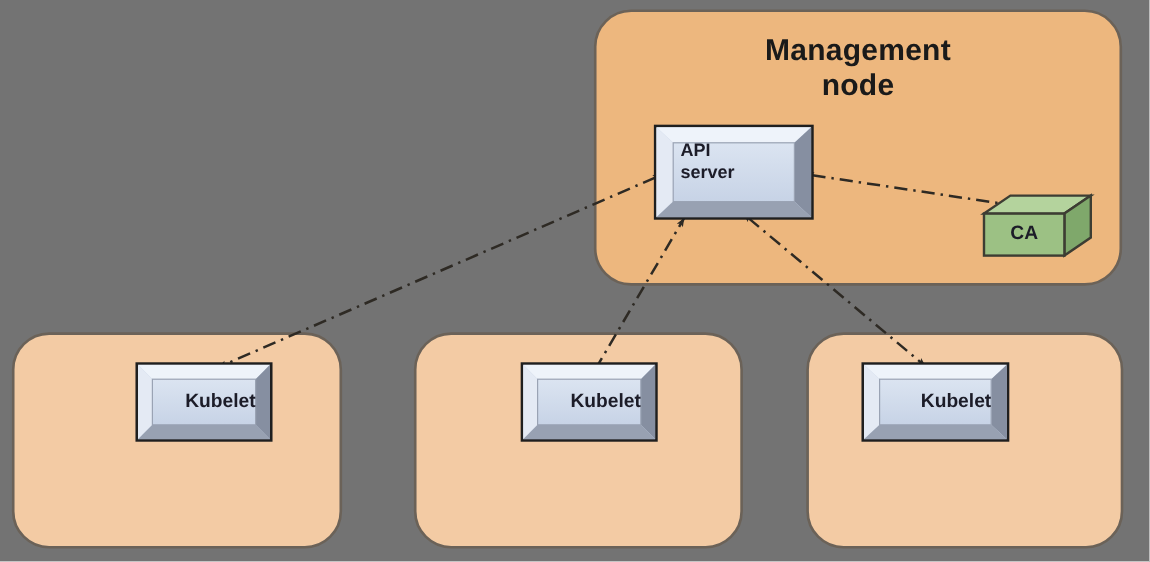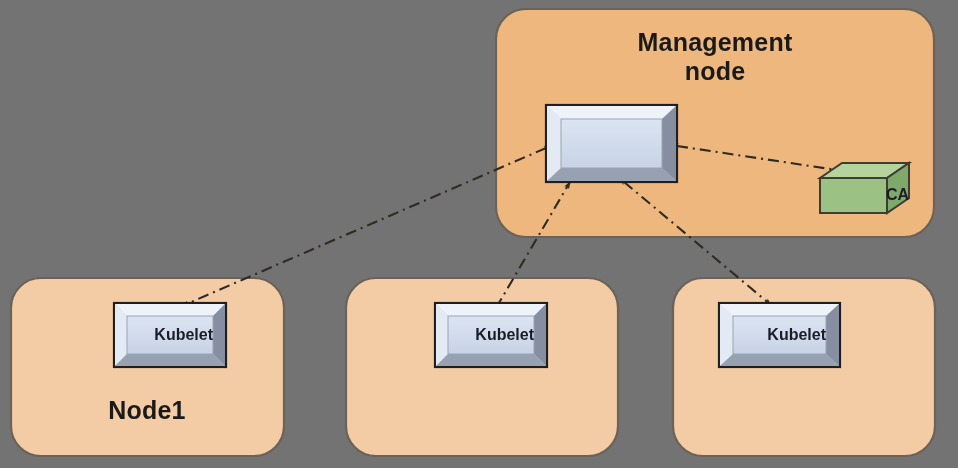--- a/index.html
+++ b/index.html
@@ -55,21 +55,20 @@
   }
   .kubelet-label {
     font-size: 16px;
     text-align: right;
     width: 100%;
   }
   .ca-label {
     font-size: 16px;
     text-align: center;
     width: 100%;
-    padding-left: 44px;
   }
 </style>
 </head>
 <body>
 
 <div id="canvas">
 
   <svg id="diagram-svg" viewBox="0 0 958 468">
     <defs>
       <linearGradient id="bevelTop" x1="0" y1="0" x2="0" y2="1">
@@ -158,24 +157,25 @@
       <polygon points="720,304 733,316 733,354 720,366" fill="#e4eaf4" stroke="none"></polygon>
       <polygon points="839,304 839,366 826,354 826,316" fill="#868fa1" stroke="none"></polygon>
       <polygon points="720,366 839,366 826,354 733,354" fill="#98a1b2" stroke="none"></polygon>
       <rect x="733" y="316" width="93" height="38" fill="url(#faceGrad)" stroke="#9aa3b4" stroke-width="1"></rect>
     </g>
   </svg>
 
   <div class="region-label mgmt-label" style="left:596px; top:28px; width:238px;">Management
 node</div>
 
-  <div class="region-label node-label" style="left:47px; top:396px; width:200px;">Node1</div>
 
 
 
+  <div class="box-label api-label" style="left:567px; top:117px; width:95px;">API
+server</div>
 
   <div class="box-label ca-label" style="left:820px; top:186px; width:67px;">CA</div>
 
   <div class="box-label kubelet-label" style="left:127px; top:326px; width:86px;">Kubelet</div>
 
   <div class="box-label kubelet-label" style="left:448px; top:326px; width:86px;">Kubelet</div>
 
   <div class="box-label kubelet-label" style="left:733px; top:326px; width:93px;">Kubelet</div>
 
 </div>

